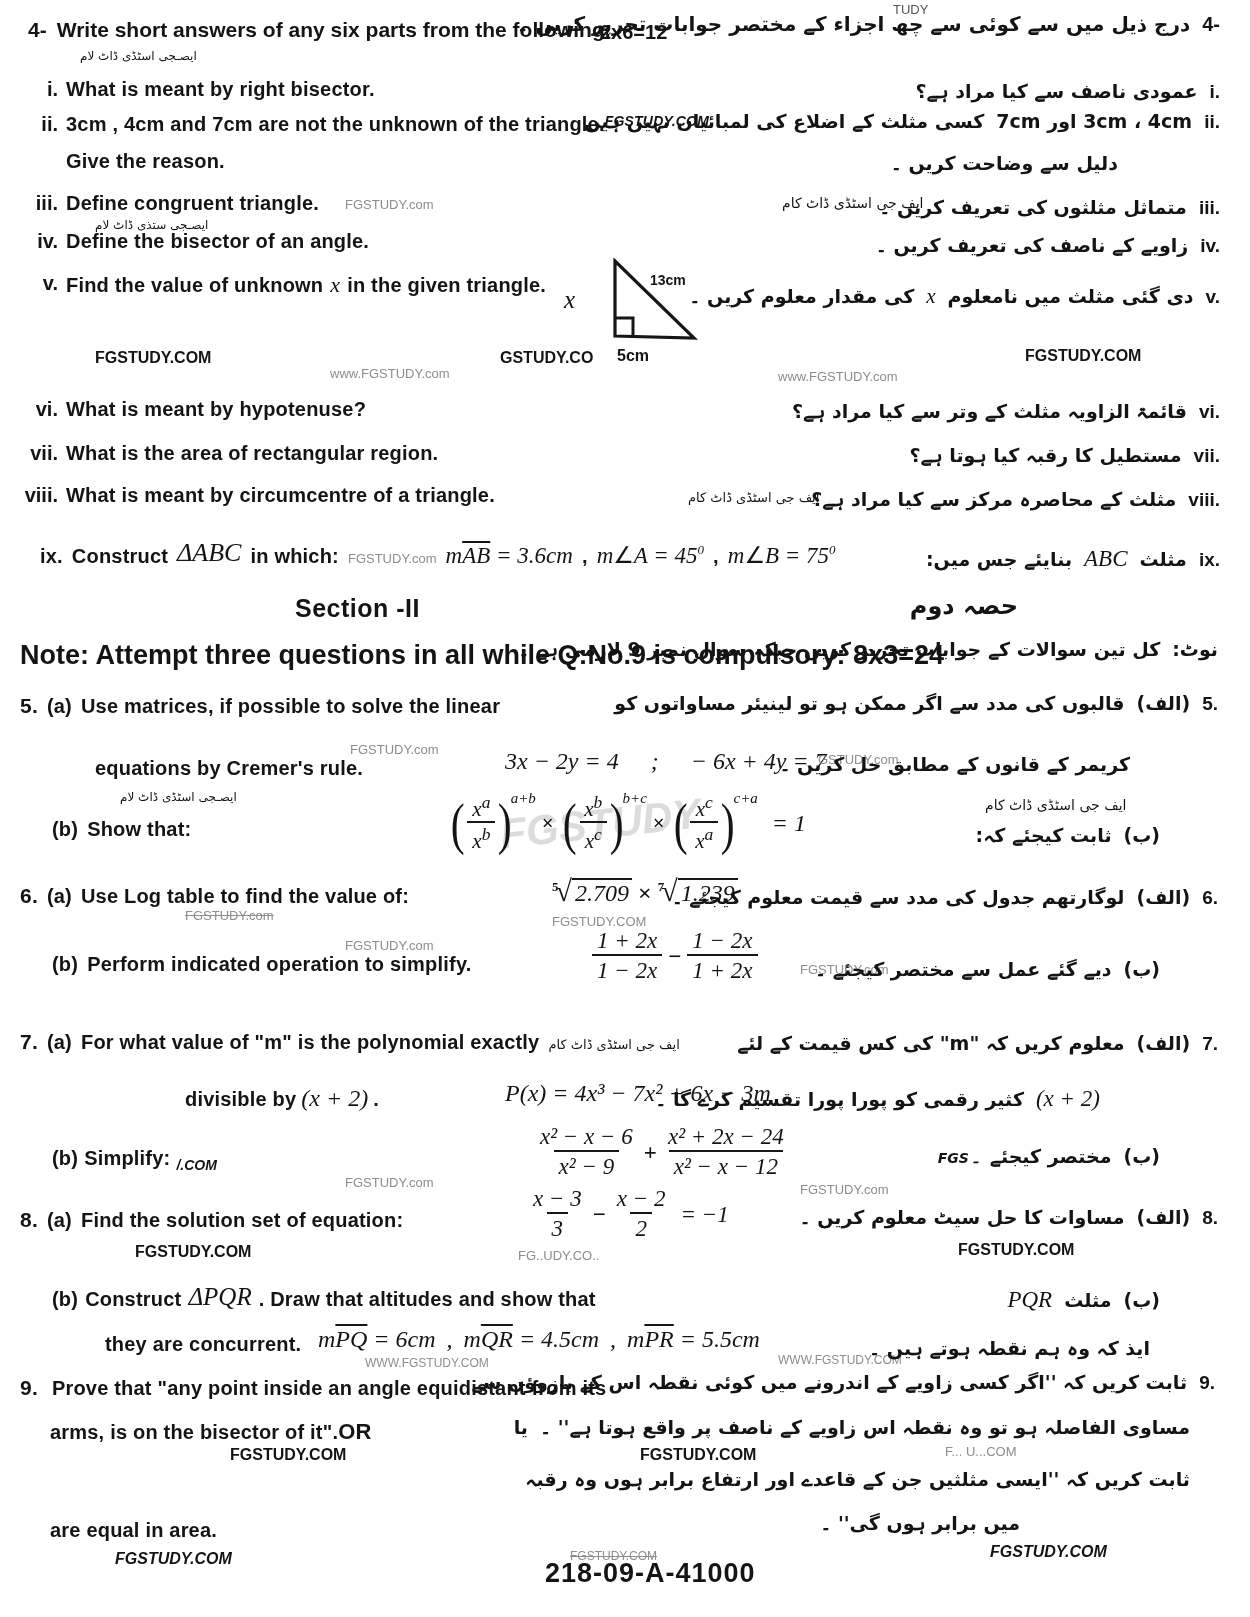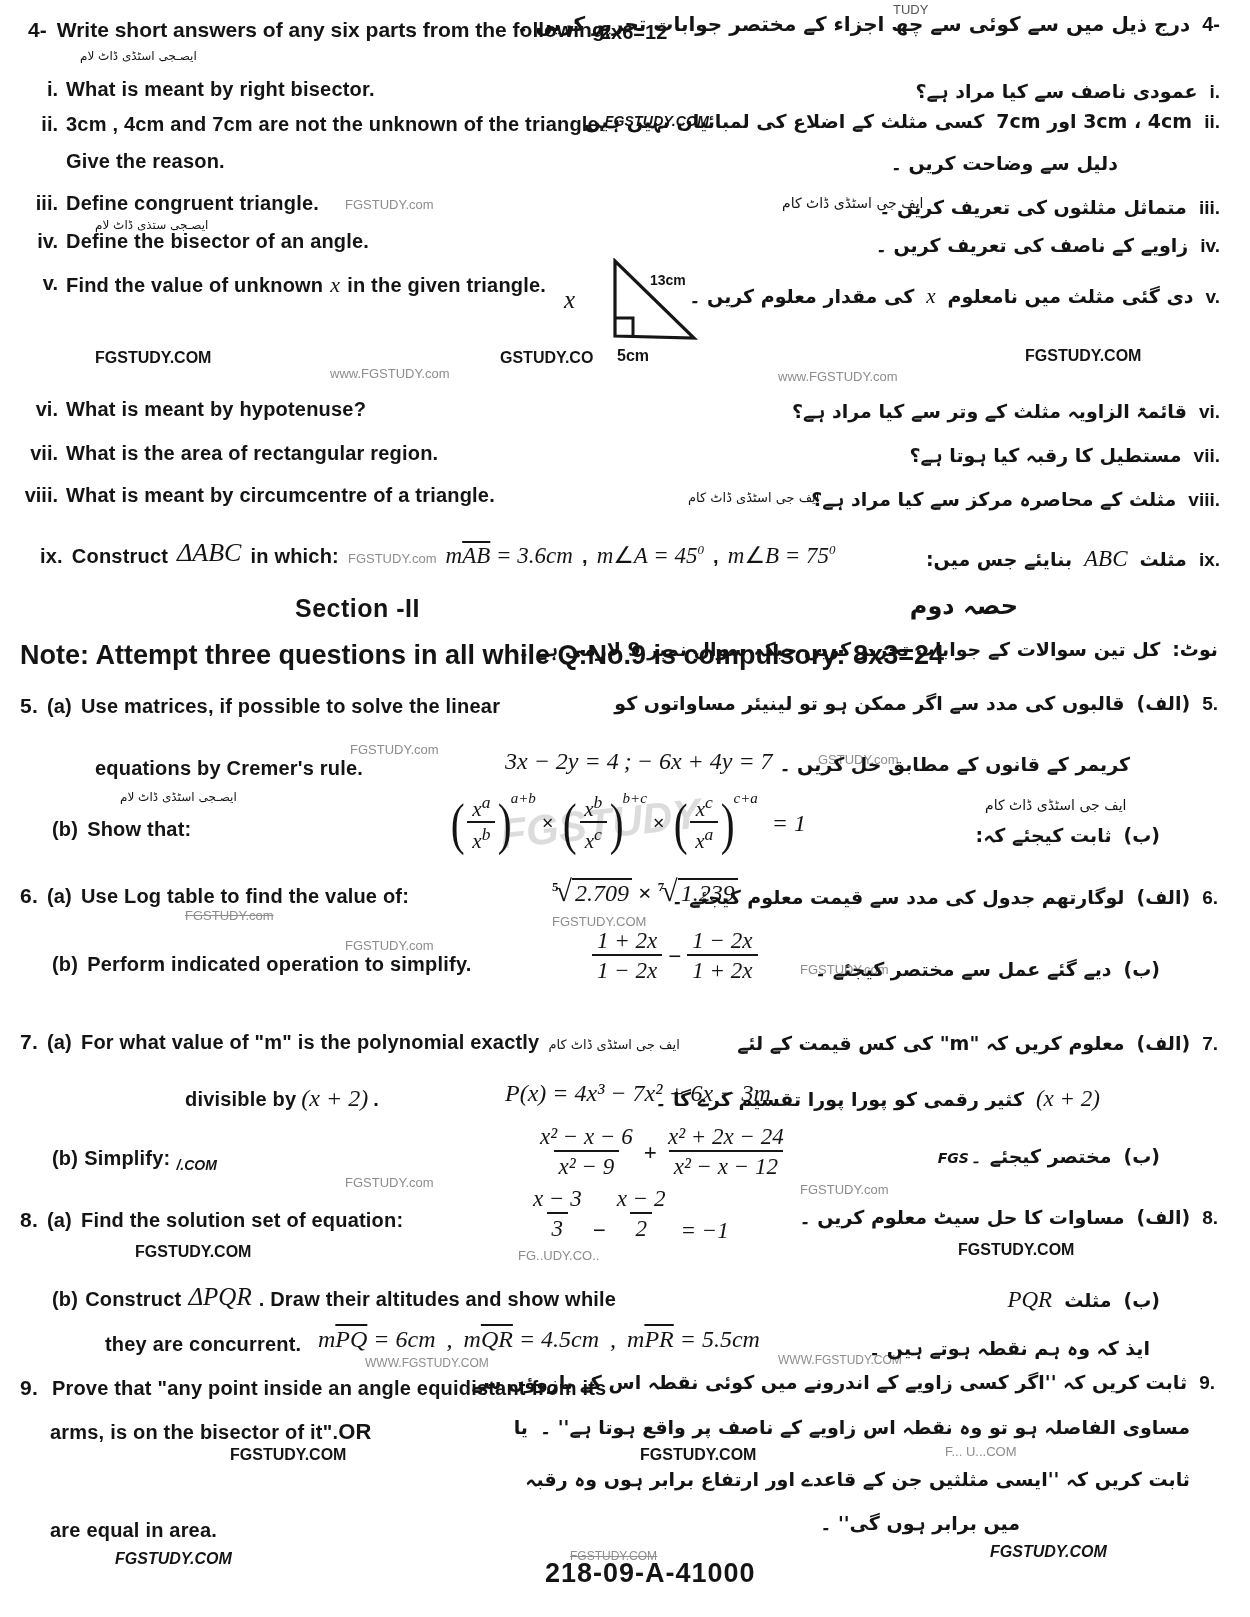--- a/index.html
+++ b/index.html
@@ -172,21 +172,21 @@
     <span class="en bld">(a)</span>
     <span class="en">Use matrices, if possible to solve the linear</span>
   </div>
   <div class="urow" style="right:32px;top:692px">
     <span class="pun">5.</span>
     <span style="font-weight:700">(الف)</span>
     <span>قالبوں کی مدد سے اگر ممکن ہو تو لینیئر مساواتوں کو</span>
   </div>
   <div class="abs en" style="left:95px;top:757px">equations by Cremer's rule.</div>
   <span class="abs wmg" style="left:350px;top:742px">FGSTUDY.com</span>
-  <div class="abs mathi" style="left:505px;top:748px;font-size:24px;display:flex;gap:5px;white-space:nowrap">
+  <div class="abs mathi" style="left:505px;top:748px;font-size:24px;display:flex;gap:32px;white-space:nowrap">
     <span>3x − 2y = 4</span>
       <span>;</span>
       <span>− 6x + 4y = 7</span>
   </div>
   <span class="abs wmg" style="left:818px;top:752px">GSTUDY.com</span>
   <div class="urow" style="right:120px;top:753px">
       <span>کریمر کے قانوں کے مطابق حل کریں ۔</span>
     </div>
   <span class="abs wmu" style="left:120px;top:790px;font-size:12px">ایصـجی اسٹڈی ڈاٹ لام</span>
   <span class="abs wmu" style="left:985px;top:797px;font-size:14px">ایف جی اسٹڈی ڈاٹ کام</span>
@@ -316,21 +316,21 @@
     <span>مختصر کیجئے</span>
     <span class="wmi" style="direction:ltr">FGS ـ</span>
   </div>
 
   <div class="row" style="left:20px;top:1208px">
     <span class="en bld" style="font-size:21px">8.</span>
     <span class="en bld">(a)</span>
     <span class="en">Find the solution set of equation:</span>
   </div>
   <span class="abs wmb" style="left:135px;top:1243px">FGSTUDY.COM</span>
-  <div class="abs mathi" style="left:528px;top:1186px;display:flex;align-items:flex-end;font-size:23px">
+  <div class="abs mathi" style="left:528px;top:1186px;display:flex;align-items:center;font-size:23px">
     <span class="frac">
         <span class="fn">x − 3</span>
         <span class="fd">3</span>
       </span>
     <span class="mult">−</span>
     <span class="frac">
         <span class="fn">x − 2</span>
         <span class="fd">2</span>
       </span>
     <span style="margin-left:10px">= −1</span>
@@ -340,21 +340,21 @@
     <span class="pun">8.</span>
     <span style="font-weight:700">(الف)</span>
     <span>مساوات کا حل سیٹ معلوم کریں ۔</span>
   </div>
   <span class="abs wmb" style="left:958px;top:1241px">FGSTUDY.COM</span>
 
   <div class="row" style="left:52px;top:1284px;gap:7px">
     <span class="en bld">(b)</span>
     <span class="en">Construct</span>
     <span class="mathi" style="font-size:25px;position:relative;top:-1px">ΔPQR</span>
-    <span class="en">. Draw their altitudes and show while</span>
+    <span class="en">. Draw that altitudes and show that</span>
   </div>
   <div class="urow" style="right:90px;top:1287px">
     <span style="font-weight:700">(ب)</span>
     <span>مثلث</span>
     <span class="mathi" style="font-size:23px;direction:ltr">PQR</span>
   </div>
   <div class="abs en" style="left:105px;top:1333px">they are concurrent.</div>
   <div class="abs mathi" style="left:318px;top:1326px;font-size:24px;display:flex;gap:11px;white-space:nowrap">
     <span><span>m</span><span class="ovl">PQ</span> <span>= 6cm</span></span>
     <span>,</span>

